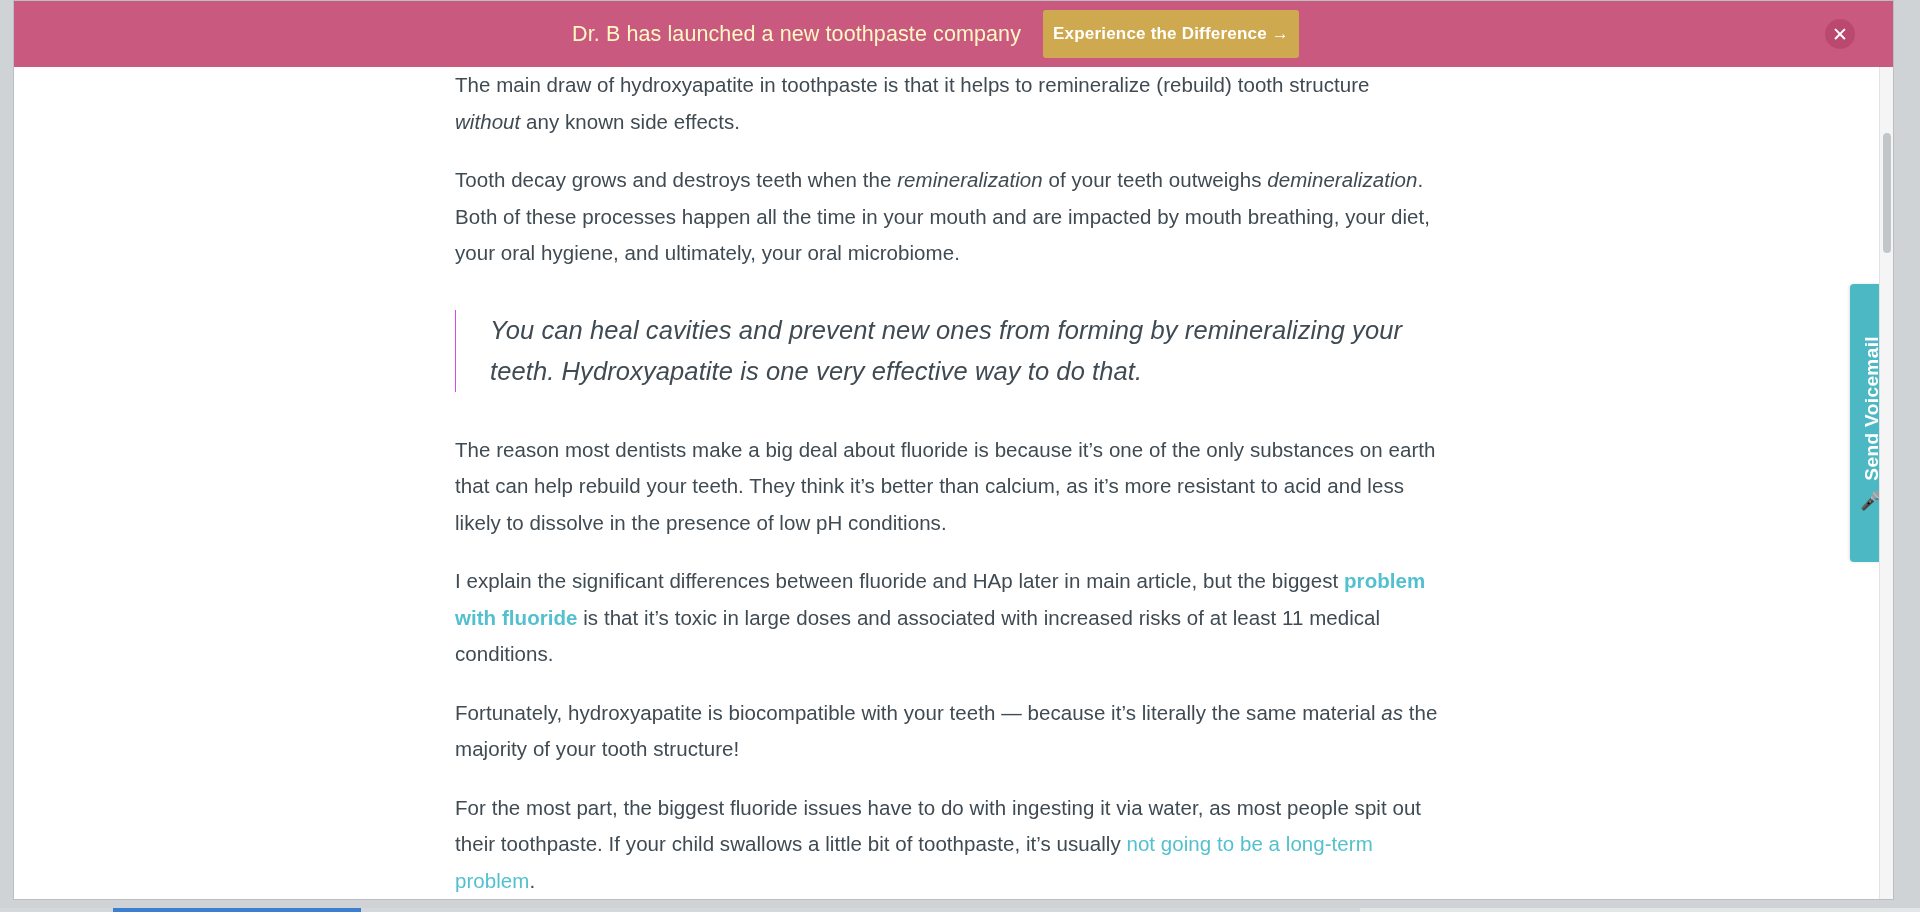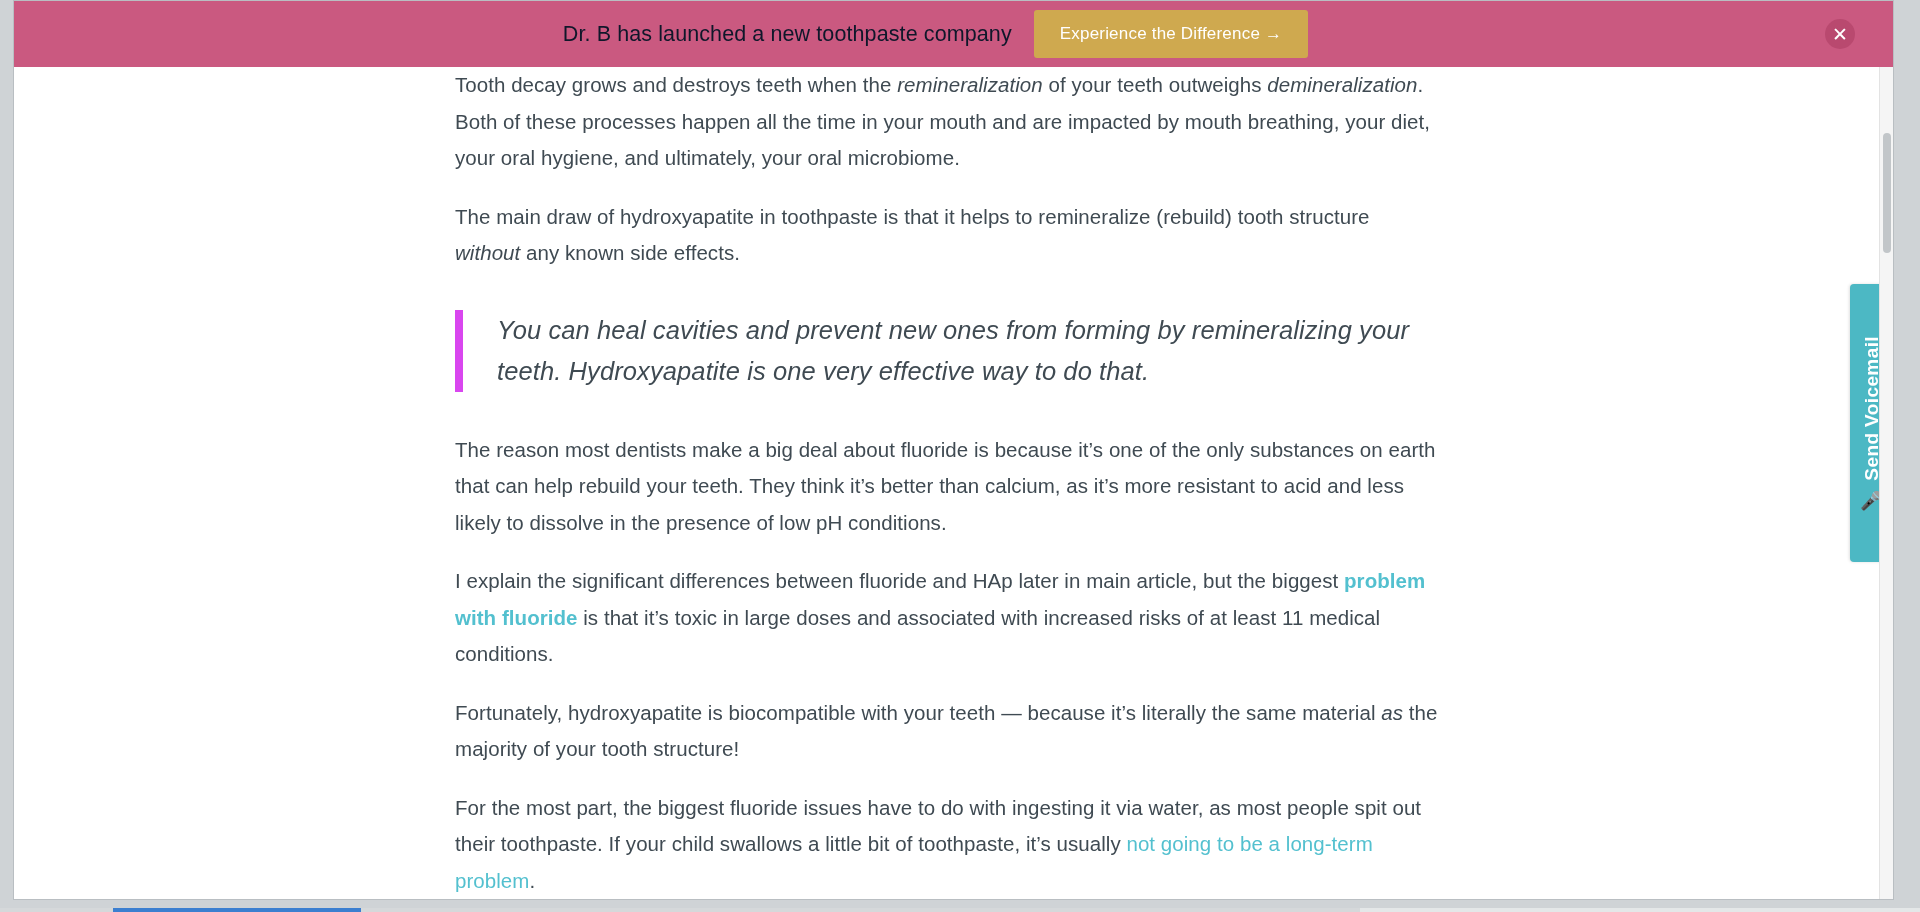--- a/index.html
+++ b/index.html
@@ -38,34 +38,34 @@
     justify-content: center;
     box-sizing: border-box;
   }
   .promo-inner {
     display: flex;
     align-items: center;
     gap: 22px;
     transform: translateX(-18px);
   }
   .promo-text {
-    color: #0f172a;
+    color: #fef9c3;
     font-size: 21.5px;
     font-weight: 400;
     letter-spacing: 0.1px;
     white-space: nowrap;
     text-align: right;
   }
   .promo-cta {
     background: #cfa94f;
     color: #ffffff;
     font-size: 17px;
-    font-weight: normal;
+    font-weight: bold;
     letter-spacing: 0.2px;
-    padding: 14px 26px;
+    padding: 14px 10px;
     border: none;
     border-radius: 3px;
     cursor: pointer;
     white-space: nowrap;
     font-family: "Liberation Sans", sans-serif;
   }
   .promo-close {
     position: absolute;
     right: 38px;
     top: 50%;
@@ -110,21 +110,21 @@
   .para em { font-style: italic; }
   .link {
     color: #53c0cf;
     text-decoration: none;
   }
   .link.bold { font-weight: bold; }
 
   blockquote.pullquote {
     margin: 38px 0 40px 0;
     padding: 0 0 0 34px;
-    border-left: 8px solid #d946ef;
+    border-left: 1px solid #d946ef;
     color: #3f4a52;
     font-size: 25.5px;
     line-height: 41px;
     font-style: italic;
     letter-spacing: 0.1px;
   }
 
   
   .voicemail-tab {
     position: absolute;
@@ -206,25 +206,25 @@
       <span class="promo-text">Dr. B has launched a new toothpaste company</span>
       <button class="promo-cta">Experience the Difference  →</button>
     </div>
     <div class="promo-close">✕</div>
   </div>
 
   <div class="article">
     <div class="article-col">
 
       <p class="para">
+        <span>The main draw of hydroxyapatite in toothpaste is that it helps to remineralize (rebuild) tooth structure </span><em>without</em><span> any known side effects.</span>
+      </p>
+
+      <p class="para">
         <span>Tooth decay grows and destroys teeth when the </span><em>remineralization</em><span> of your teeth outweighs </span><em>demineralization</em><span>. Both of these processes happen all the time in your mouth and are impacted by mouth breathing, your diet, your oral hygiene, and ultimately, your oral microbiome.</span>
-      </p>
-
-      <p class="para">
-        <span>The main draw of hydroxyapatite in toothpaste is that it helps to remineralize (rebuild) tooth structure </span><em>without</em><span> any known side effects.</span>
       </p>
 
       <blockquote class="pullquote">You can heal cavities and prevent new ones from forming by remineralizing your teeth. Hydroxyapatite is one very effective way to do that.</blockquote>
 
       <p class="para">
         <span>The reason most dentists make a big deal about fluoride is because it’s one of the only substances on earth that can help rebuild your teeth. They think it’s better than calcium, as it’s more resistant to acid and less likely to dissolve in the presence of low pH conditions.</span>
       </p>
 
       <p class="para">
         <span>I explain the significant differences between fluoride and HAp later in main article, but the biggest </span><a class="link bold" href="#">problem with fluoride</a><span> is that it’s toxic in large doses and associated with increased risks of at least 11 medical conditions.</span>

